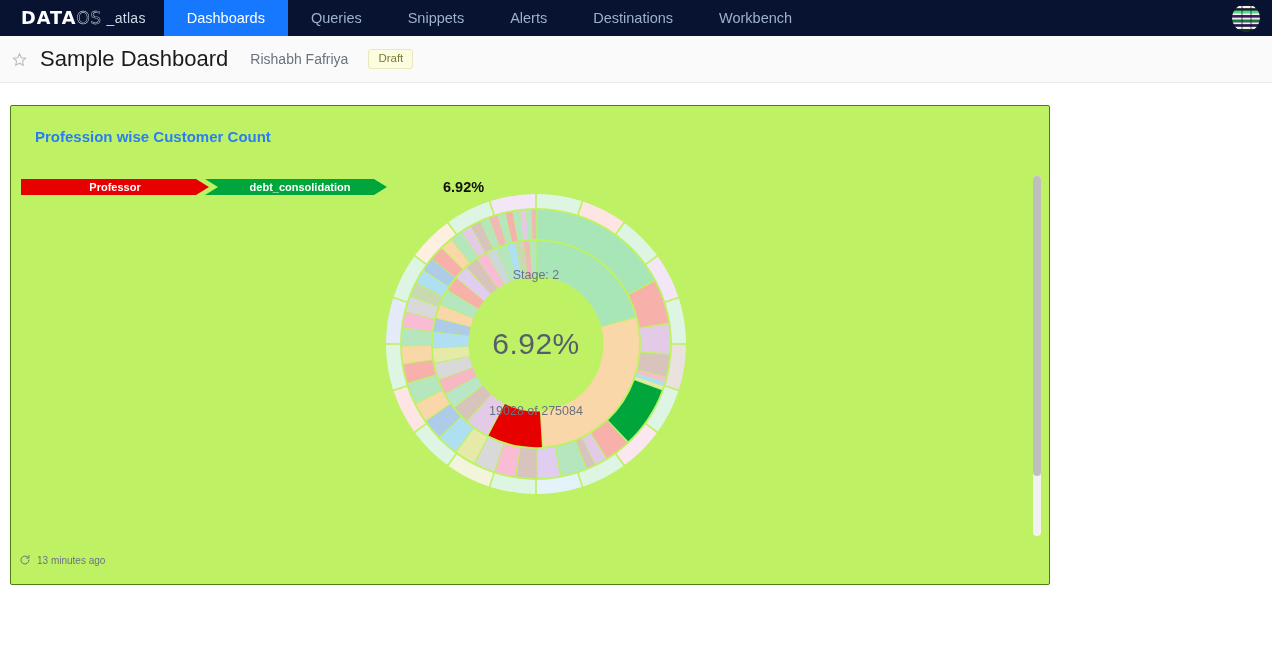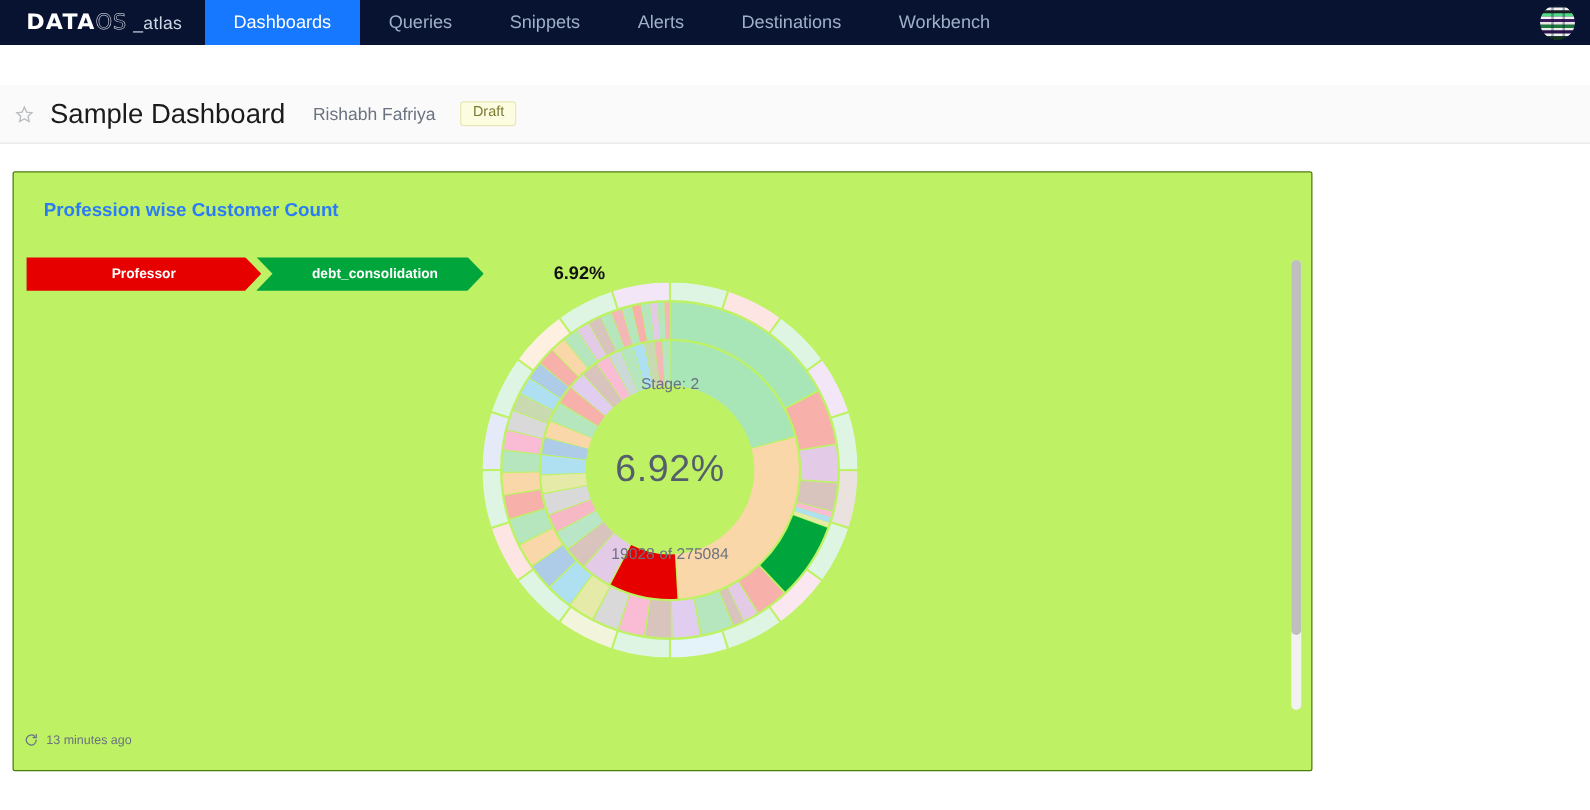--- a/index.html
+++ b/index.html
@@ -90,21 +90,20 @@
 
   
   .pageheader {
     height: 46px;
     background: #fafafa;
     border-bottom: 1px solid #e9e9e9;
     display: flex;
     align-items: center;
     padding: 0 12px 0 8px;
     position: relative;
-    margin-top: 32px;
   }
   .star-btn {
     width: 22px;
     height: 22px;
     display: flex;
     align-items: center;
     justify-content: center;
     cursor: pointer;
     margin-right: 4px;
   }
@@ -215,21 +214,21 @@
   
   .crumbs {
     position: absolute;
     left: 10px;
     top: 68px;
     display: flex;
     align-items: center;
     height: 26px;
   }
   .crumb {
-    height: 27px;
+    height: 16px;
     display: flex;
     align-items: center;
     justify-content: center;
     color: #ffffff;
     font-size: 11px;
     font-weight: 700;
     box-sizing: border-box;
     cursor: pointer;
   }
   .crumb-0 {

